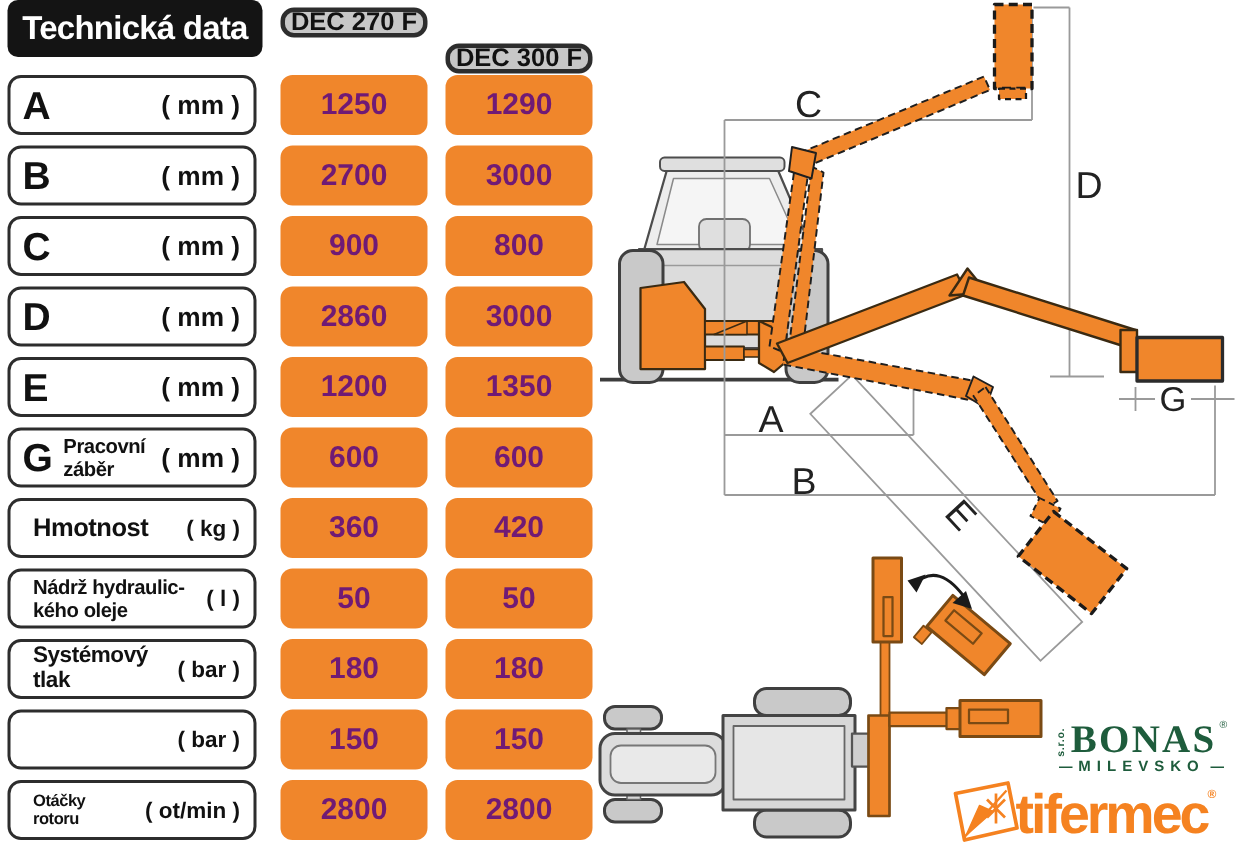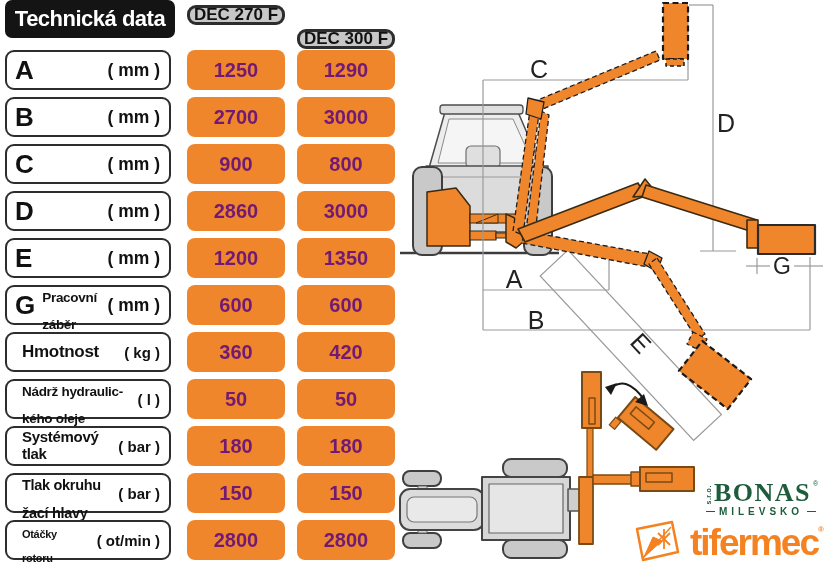--- a/index.html
+++ b/index.html
@@ -14,21 +14,21 @@
   .col-head{position:absolute;top:5px;height:20px;width:98px;background:#C7C7C7;
             border:3px solid #2d2d2d;border-radius:9px;box-sizing:border-box;display:flex;
             align-items:center;justify-content:center;font-weight:bold;font-size:17px;color:#111;}
   .col-head.c1{left:187px;} .col-head.c2{left:297px;margin-top:24px;}
 
   .label-box{position:absolute;left:5px;width:166px;height:40px;background:#fff;
              border:2.5px solid #2d2d2d;border-radius:9px;box-sizing:border-box;display:flex;
              align-items:center;gap:7px;padding:0 9px 0 8px;color:#111;}
   .letter{font-weight:bold;font-size:26px;line-height:1;}
   .sub{font-weight:bold;font-size:13.5px;line-height:1.12;letter-spacing:-0.3px;text-align:left;}
-  .sub span{display:block;margin-top:12px;}
+  .sub span{display:block;}
   .unit{margin-left:auto;font-weight:bold;white-space:pre;font-size:15px;}
   .row.lr .unit{font-size:17.5px;}
   .val{position:absolute;width:98px;height:40px;background:#F0862B;border-radius:8px;
        display:flex;align-items:center;justify-content:center;font-weight:bold;font-size:20px;color:#701a75;}
   .val.v1{left:187px;} .val.v2{left:297px;}
 
   
   #diagram{position:absolute;left:0;top:0;width:825px;height:566px;}
 
   
@@ -37,21 +37,21 @@
   .bonas-prefix{font-size:7px;font-weight:bold;transform:rotate(-90deg) translateX(2px);
                 transform-origin:center;width:8px;letter-spacing:0.5px;}
   .bonas-name{font-family:"Liberation Serif","DejaVu Serif",serif;font-weight:bold;
               font-size:26px;line-height:1;letter-spacing:1.5px;}
   .bonas-reg{font-size:7px;align-self:flex-start;}
   .bonas-sub{margin-top:0;display:flex;align-items:center;justify-content:center;gap:4px;
              font-size:10px;font-weight:bold;letter-spacing:4px;white-space:nowrap;}
   .bonas-sub .hline{display:inline-block;width:9px;height:1.5px;background:#1E5C3C;}
   .tifermec{position:absolute;left:633px;top:517px;display:flex;align-items:flex-start;}
   .tifermec-text{font-weight:bold;font-size:37px;line-height:1;color:#F58220;
-                 letter-spacing:-2px;margin-left:-2px;margin-top:7px;padding-left:13px;}
+                 letter-spacing:-2px;margin-left:-2px;margin-top:7px;}
   .tifermec-reg{font-size:8px;color:#F58220;font-weight:bold;margin-top:8px;}
 </style>
 </head>
 <body>
 
 <div id="stage">
 
   <div>
     <div class="title-box">Technická data</div>
     <div class="col-head c1">DEC 270 F</div>
@@ -161,24 +161,20 @@
             <span></span>
           </span>
         <span class="unit">( bar )</span>
       </div>
       <div class="val v1">180</div>
       <div class="val v2">180</div>
     </div>
     <div class="row" style="top:473px">
       <div class="label-box">
         <span class="letter"></span>
-        <span class="sub" style="font-size:14.5px">
-            <span>Tlak okruhu</span>
-            <span>žací hlavy</span>
-          </span>
         <span class="unit">( bar )</span>
       </div>
       <div class="val v1">150</div>
       <div class="val v2">150</div>
     </div>
     <div class="row" style="top:520px">
       <div class="label-box">
         <span class="letter"></span>
         <span class="sub" style="font-size:11px">
             <span>Otáčky</span>

